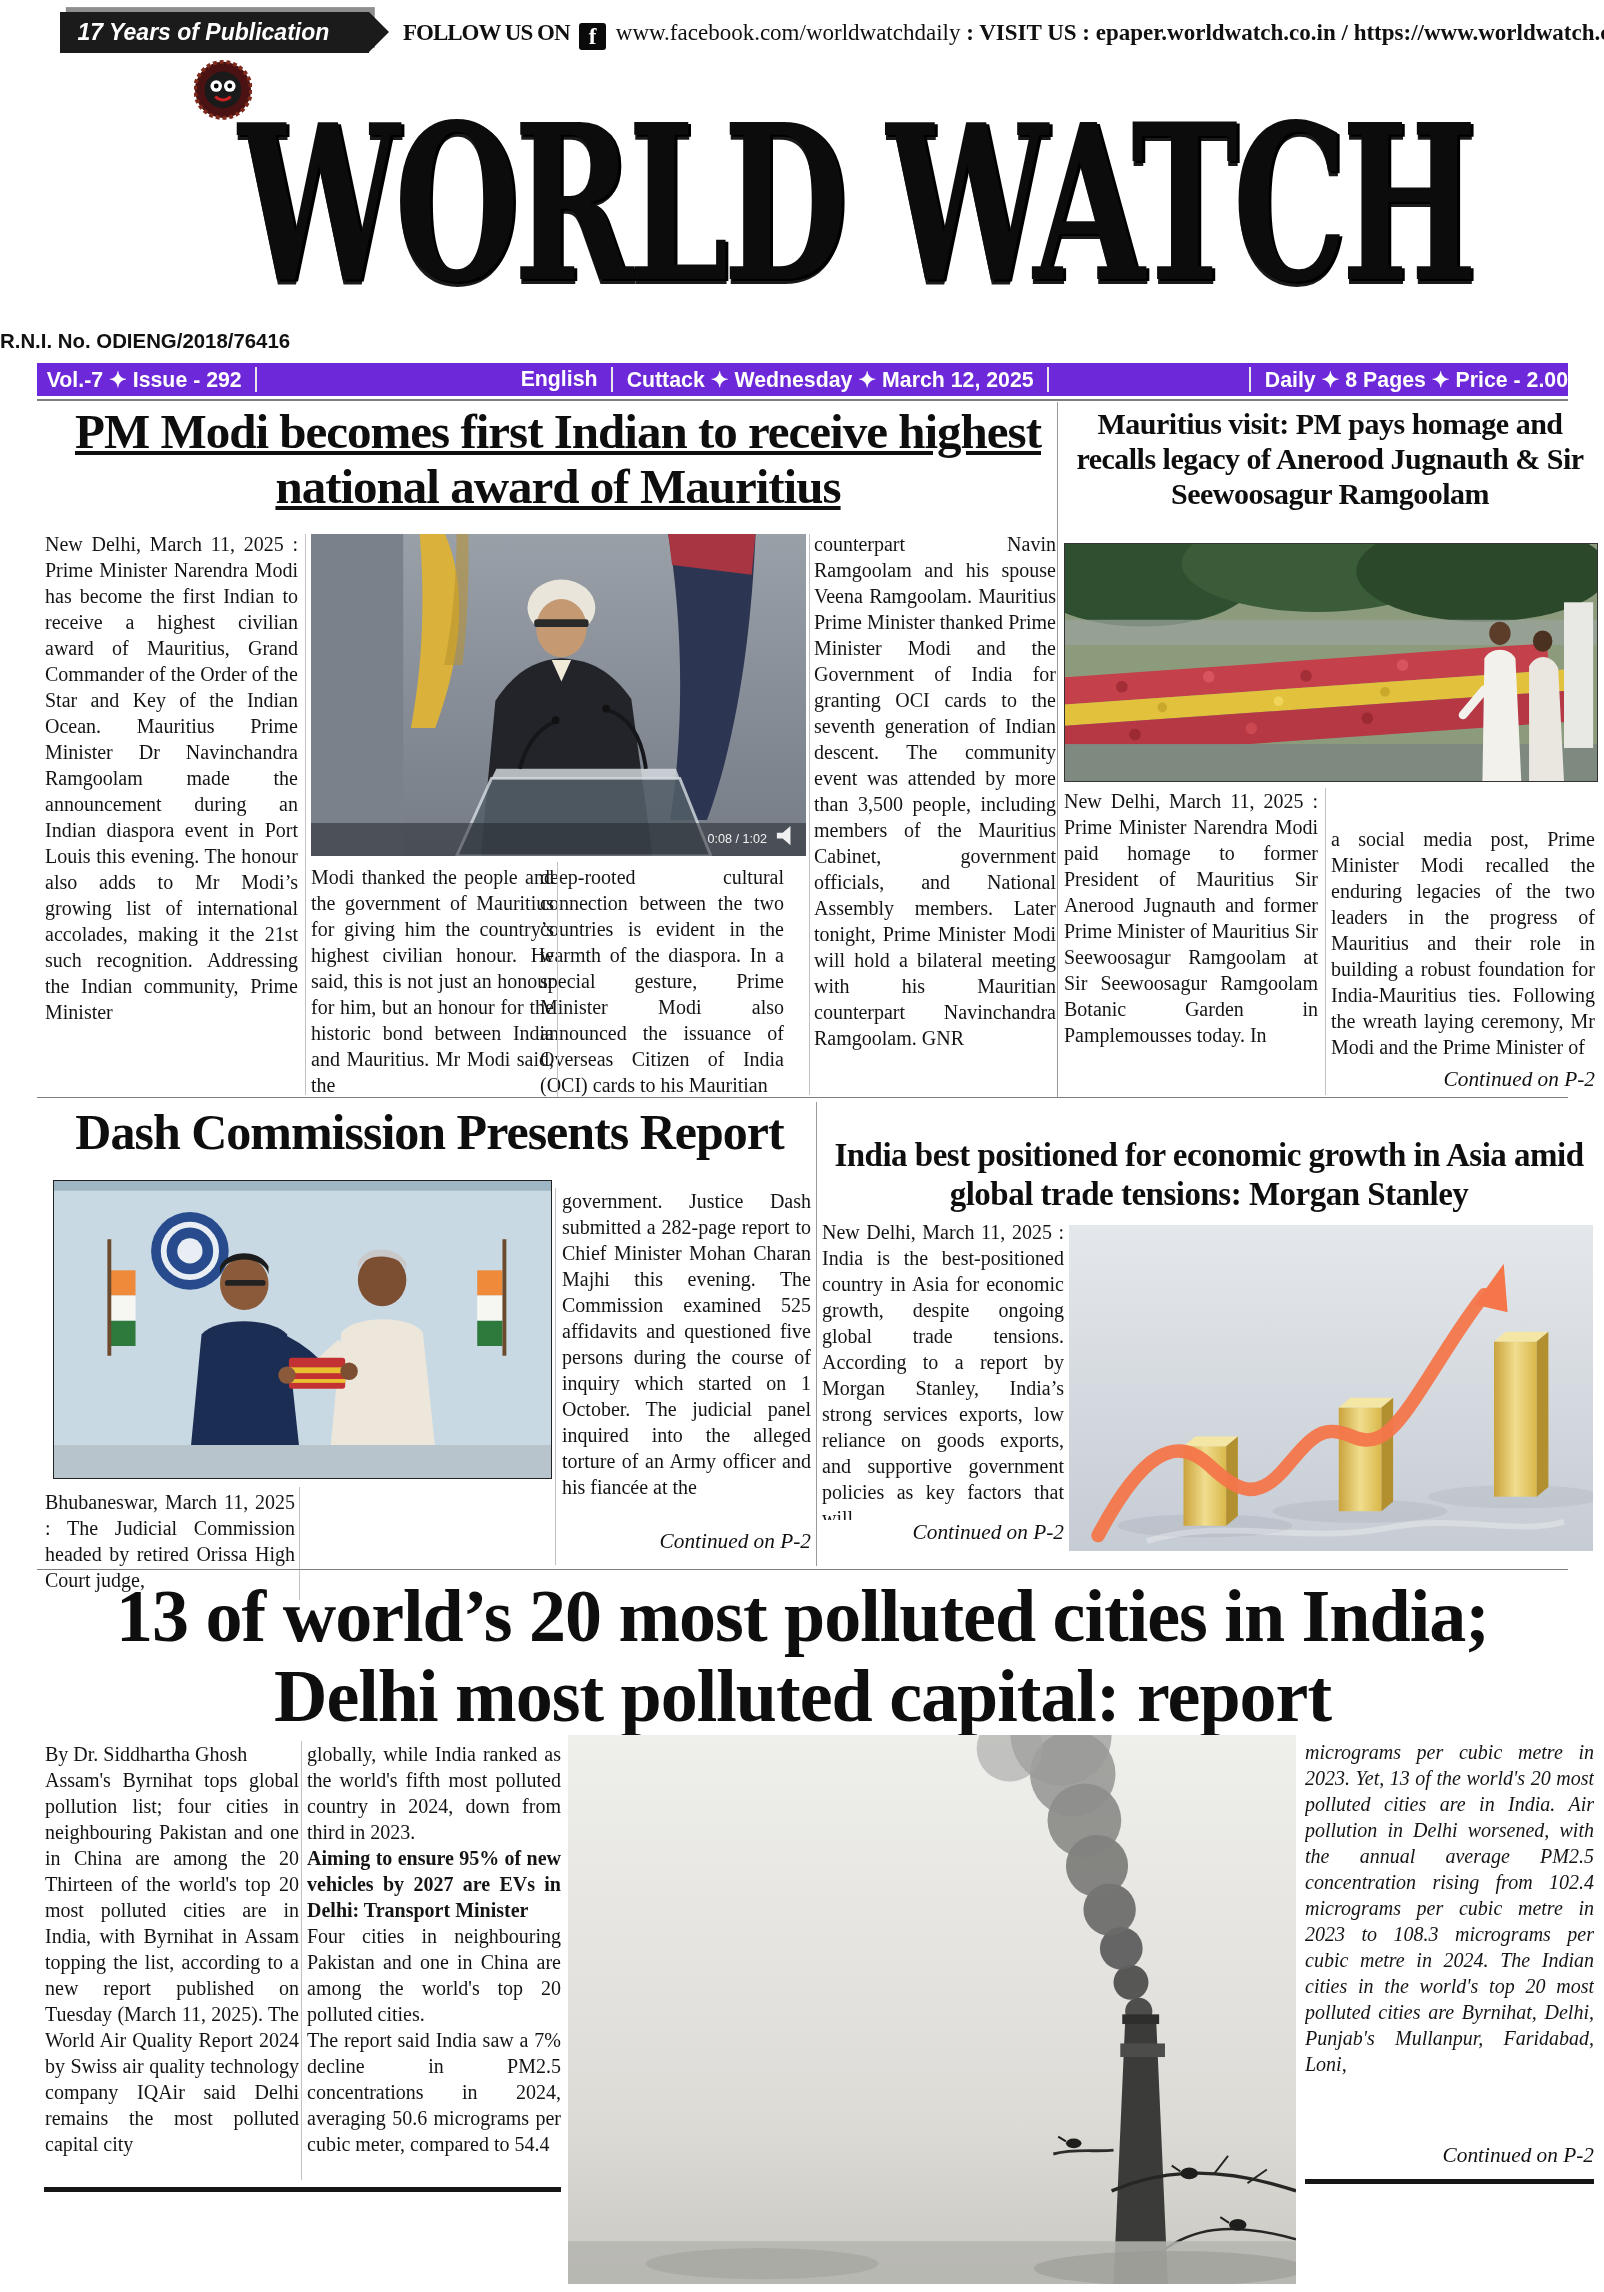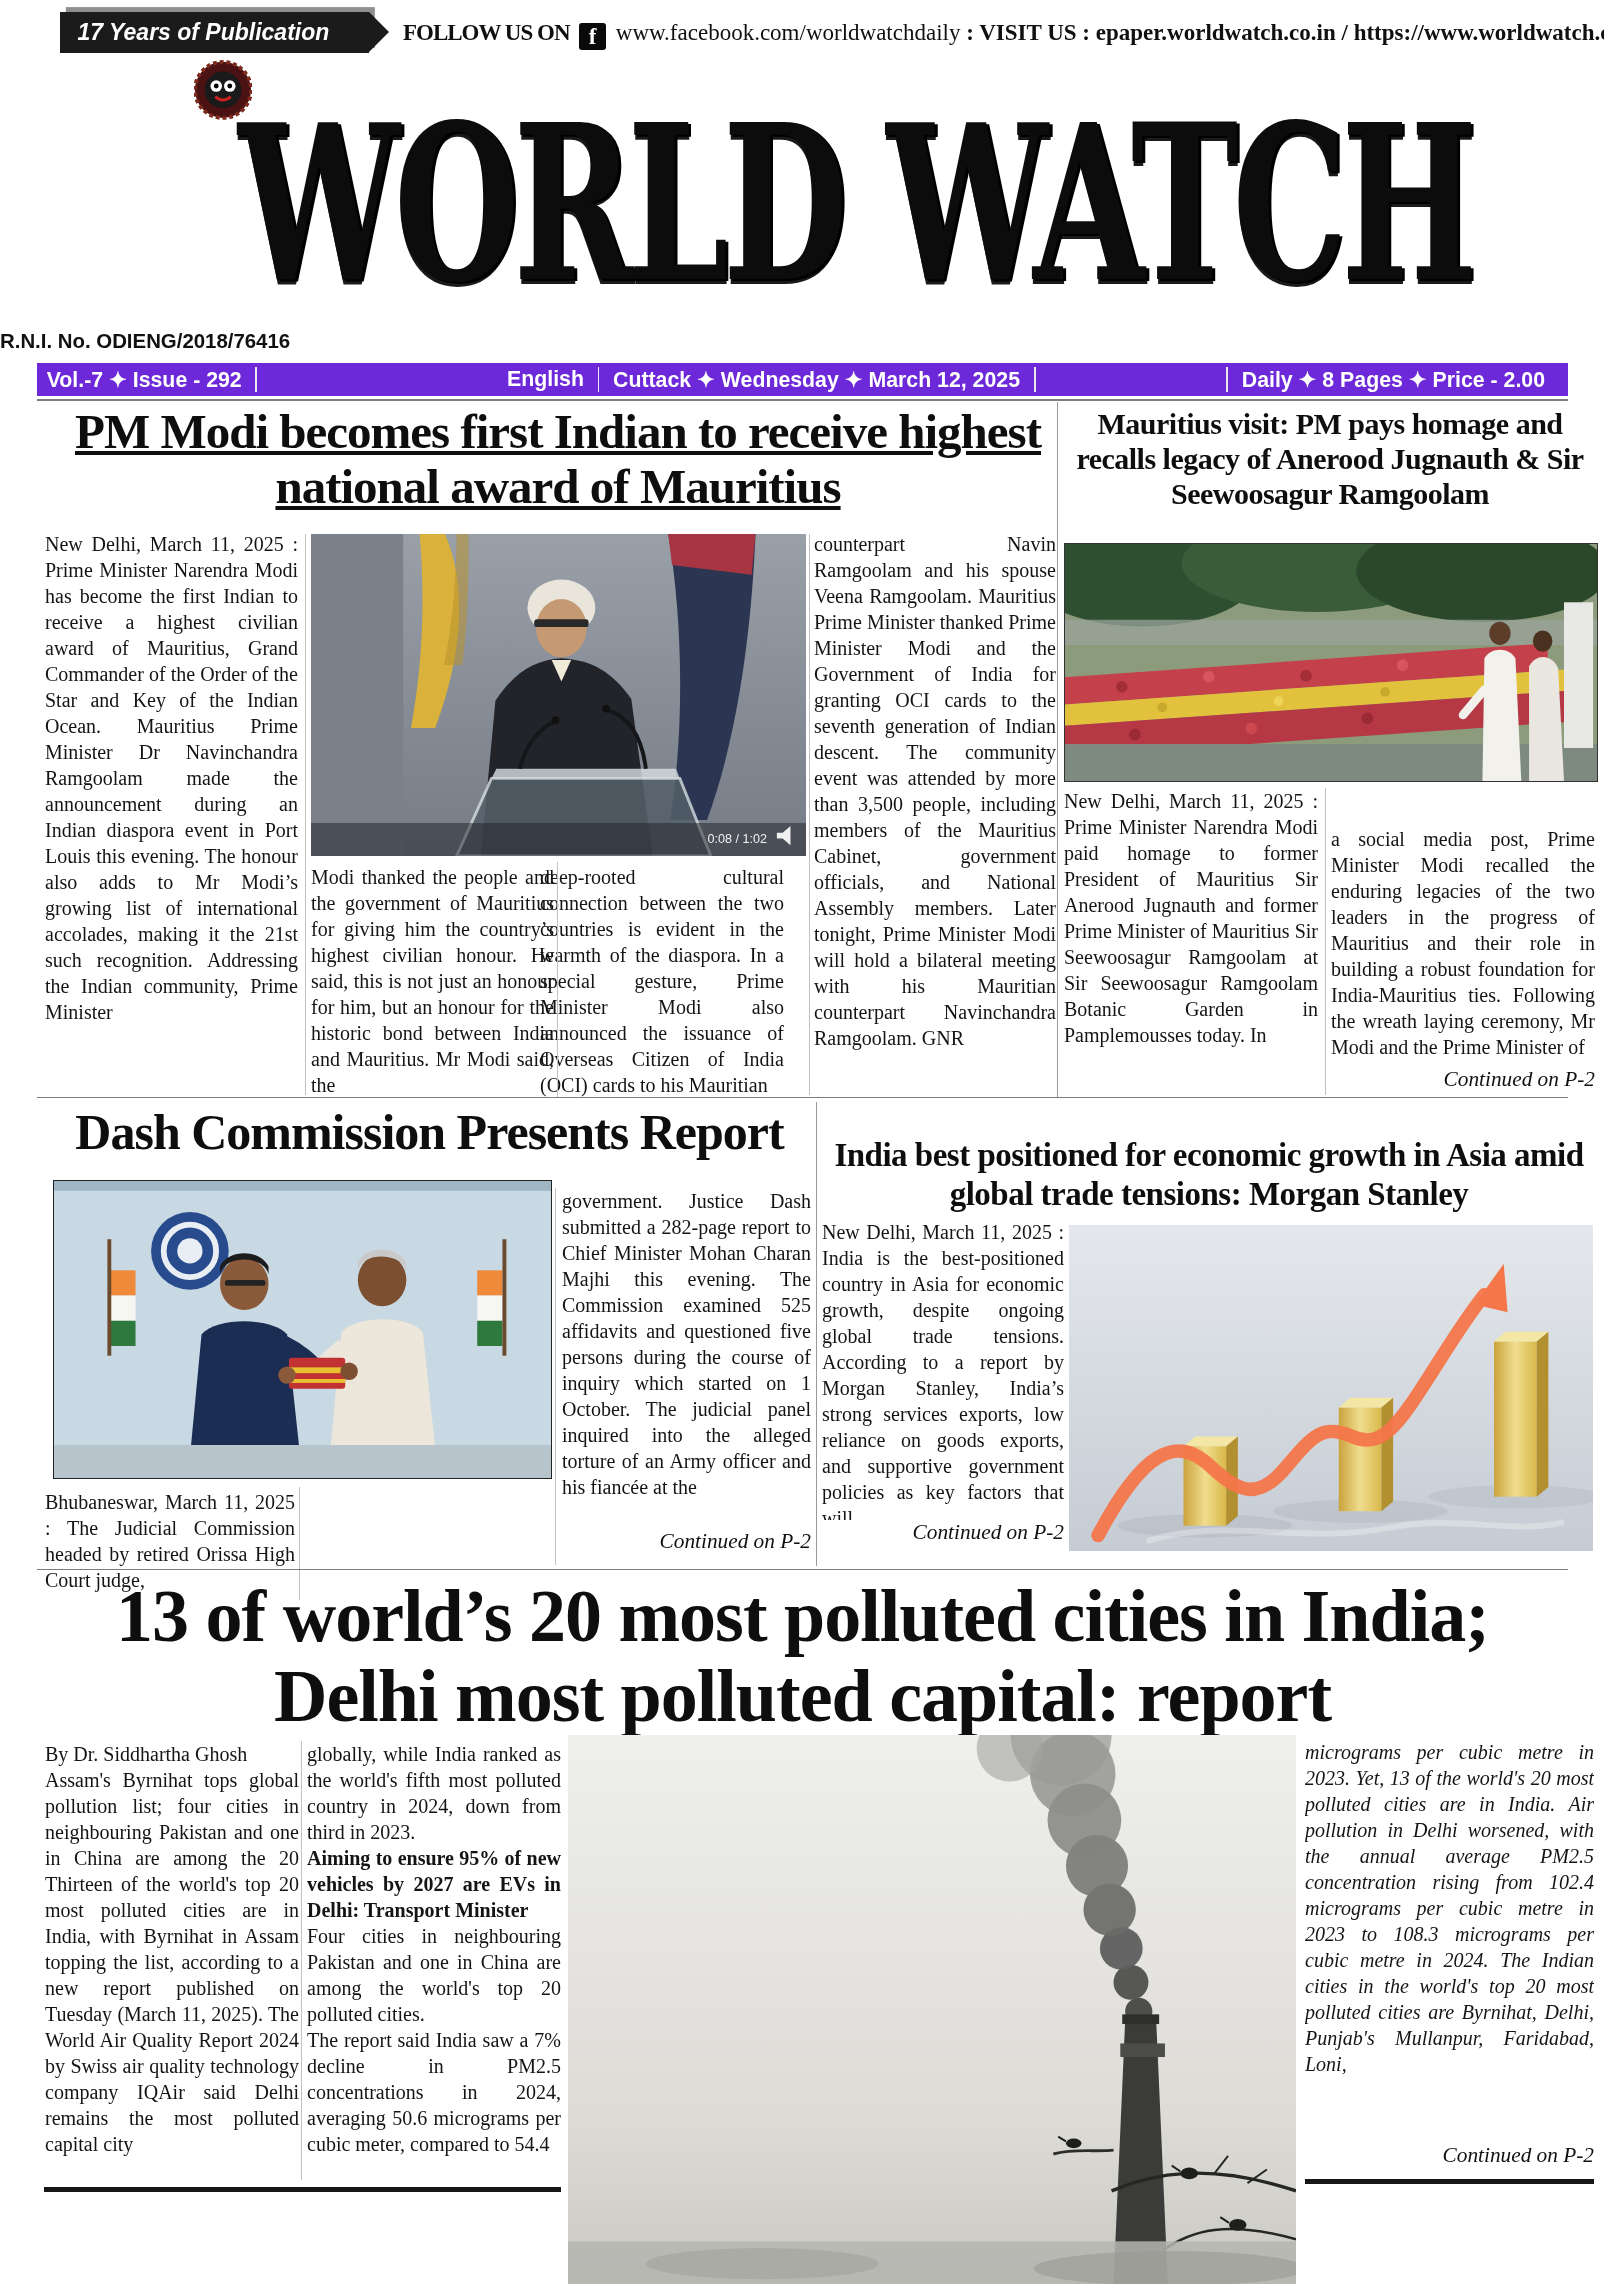--- a/index.html
+++ b/index.html
@@ -46,21 +46,21 @@
   }
   
   #infobar {
     position:absolute; left:37px; top:363px; width:1531px; height:33px;
     background:#6d28d9; color:#fff; display:flex; align-items:center;
     font:bold 21.3px "Liberation Sans", sans-serif;
   }
   #infobar .seg { white-space:nowrap; }
   #infobar .sep { width:1.9px; height:25px; background:#e8e8e8; margin:0 13.6px; flex:0 0 auto; }
   #infobar .sp1 { flex:1.3; } #infobar .sp2 { flex:0.9; }
-  #ib-left { padding-left:9.7px; } #ib-right { padding-right:23px; }
+  #ib-left { padding-left:9.7px; } #ib-right { padding-right:0; }
   
   .hrule { position:absolute; background:#7d7d7d; }
   .vrule { position:absolute; background:#9a9a9a; width:1px; }
   .colrule { position:absolute; background:#c2c2c2; width:1px; }
   .blackbar { position:absolute; background:#161616; height:4.9px; }
   
   .headline { position:absolute; text-align:center; font-family:"Liberation Serif", serif; font-weight:bold; color:#0e0e0e; }
   #a1-headline { left:51px; top:404px; width:1014px; font-size:49px; line-height:55px; letter-spacing:-1px;text-decoration:underline; }
   #a2-headline { left:1062px; top:406px; width:536px; font-size:30px; line-height:35px; letter-spacing:-0.5px; }
   #dash-headline { left:44px; top:1104px; width:771px; font-size:50px; line-height:56px; letter-spacing:-1px; }

